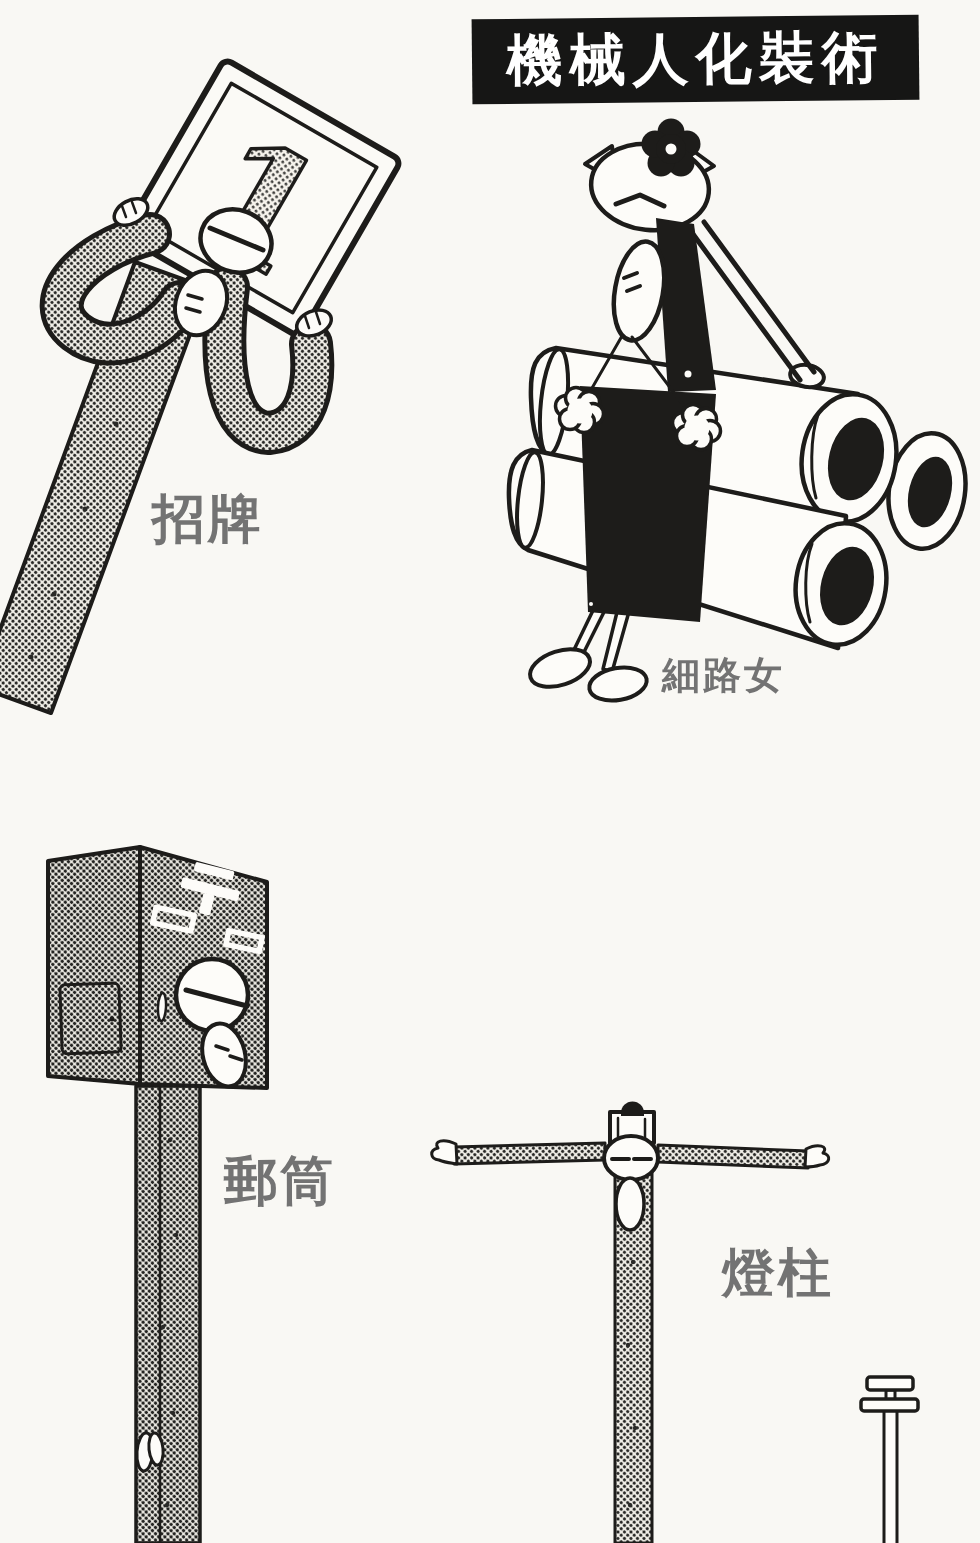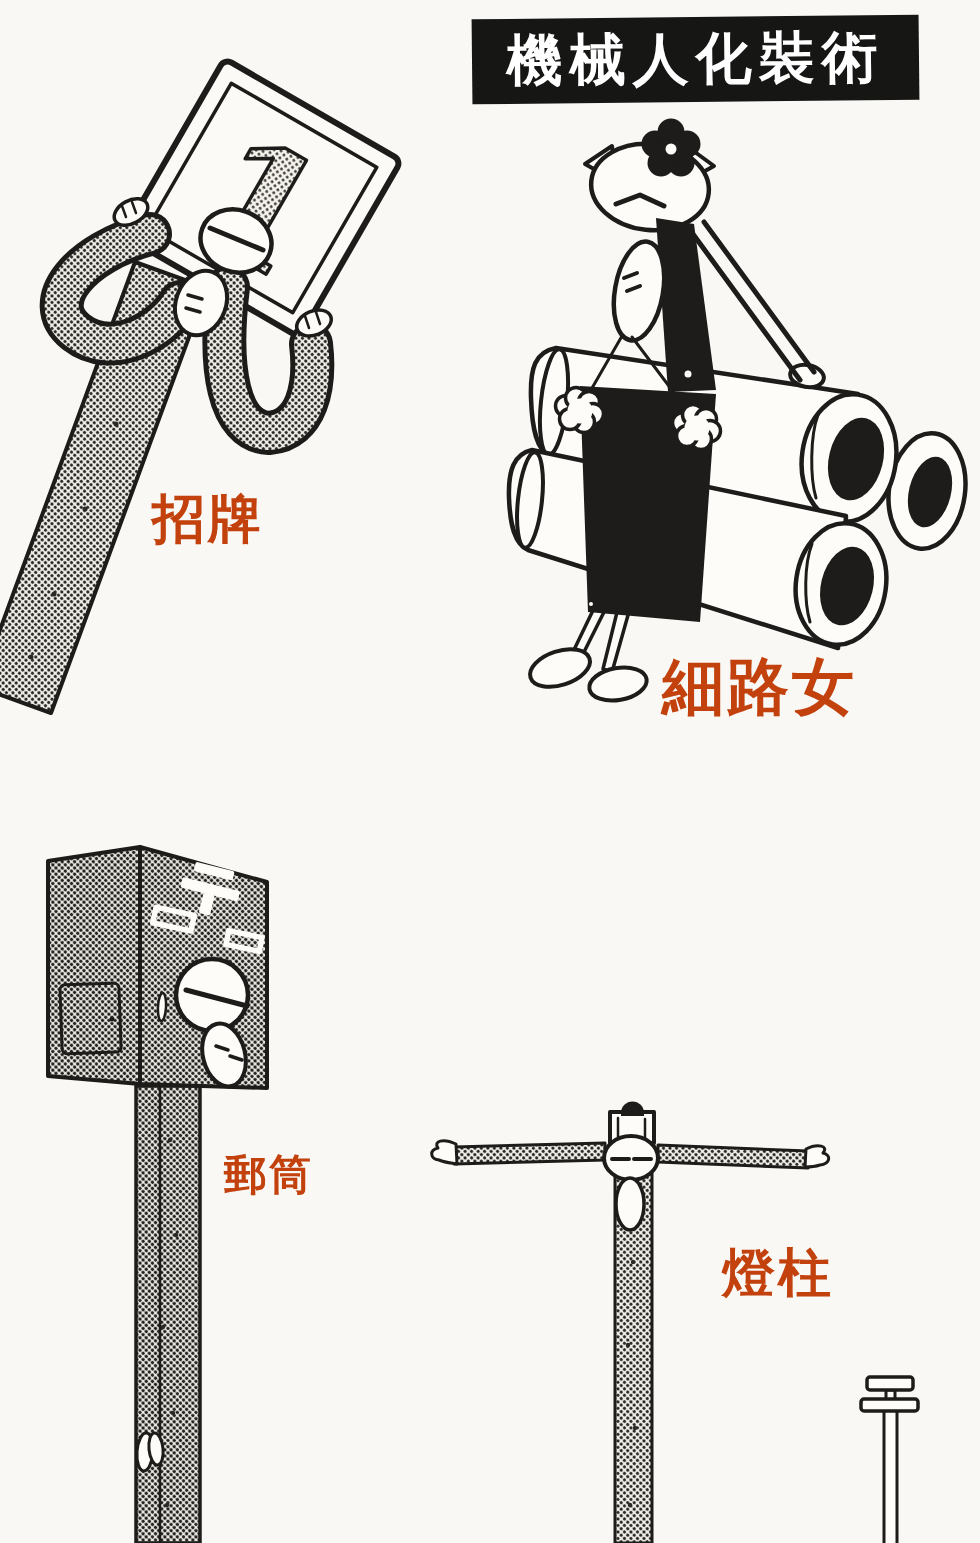--- a/index.html
+++ b/index.html
@@ -8,26 +8,26 @@
     background:#f9f8f4;font-family:"DejaVu Sans",sans-serif;
   }
   .art{position:absolute;left:0;top:0;}
   .title-banner{
     position:absolute;left:472px;top:17px;width:447px;height:85px;
     display:flex;align-items:center;justify-content:center;
     font-size:56px;font-weight:700;letter-spacing:7px;
     transform:rotate(-0.6deg);
   }
   .label{
-    position:absolute;font-weight:700;color:#c2410c;
+    position:absolute;font-weight:700;color:#737373;
     letter-spacing:3px;white-space:nowrap;line-height:1;
   }
   #lbl-sign{left:152px;top:492px;font-size:53px;}
-  #lbl-girl{left:662px;top:656px;font-size:62px;}
-  #lbl-post{left:224px;top:1154px;font-size:42px;text-align:center;}
+  #lbl-girl{left:662px;top:656px;font-size:38px;}
+  #lbl-post{left:224px;top:1154px;font-size:53px;text-align:center;}
   #lbl-lamp{left:722px;top:1246px;font-size:53px;}
 </style>
 </head>
 <body>
 
 <div class="page">
 
   <svg class="art" width="980" height="1543" viewBox="0 0 980 1543">
     <defs>
       <pattern id="htNum" width="5" height="5" patternUnits="userSpaceOnUse" patternTransform="rotate(25)">

